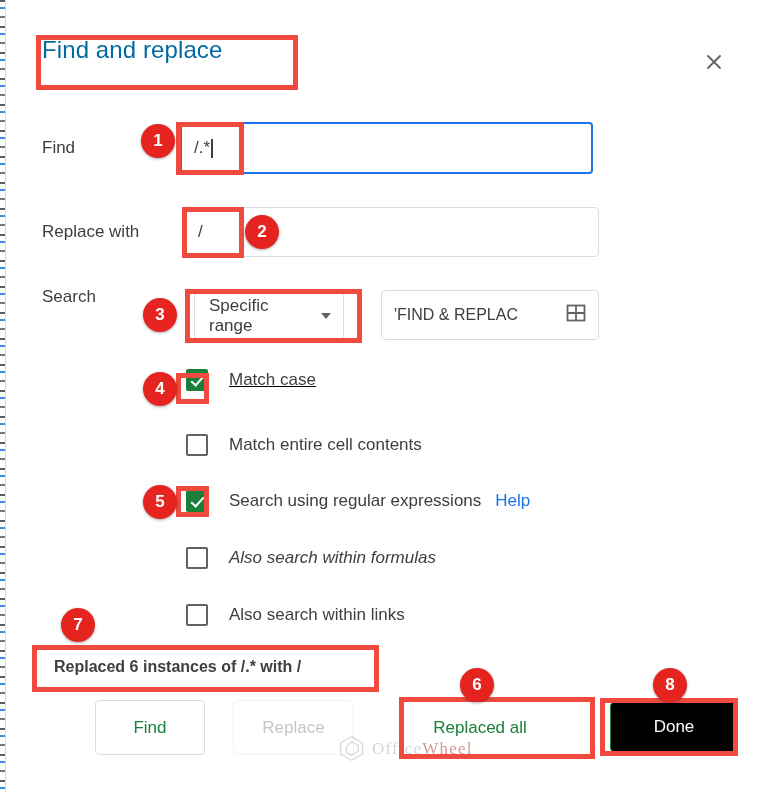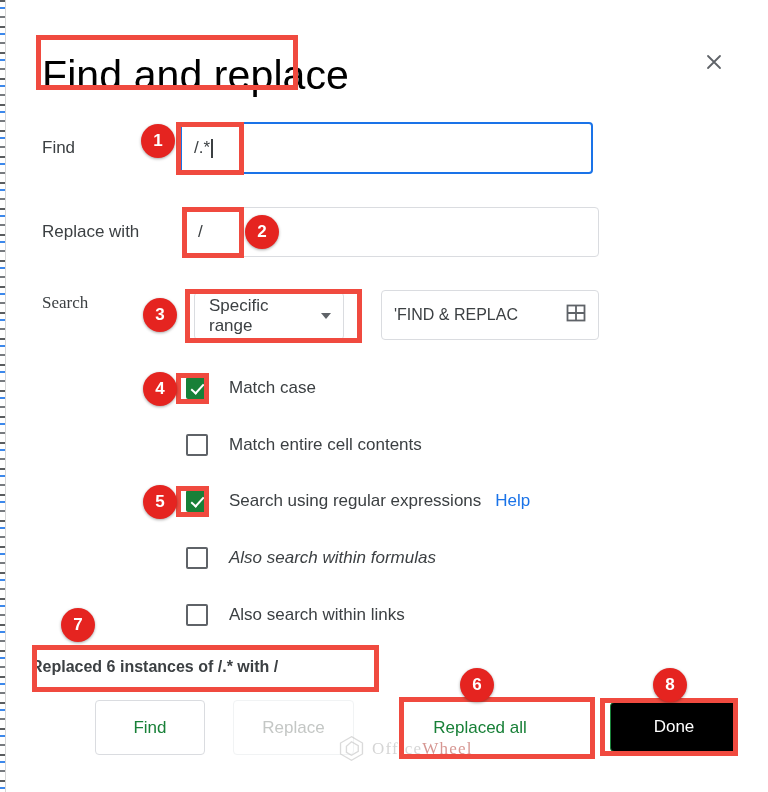--- a/index.html
+++ b/index.html
@@ -47,25 +47,24 @@
   .dialog {
     position: absolute;
     left: 6px; top: 0;
     width: 762px; height: 792px;
     background: #ffffff;
   }
   
   .title {
     position: absolute;
     left: 36px; top: 36px;
-    font-size: 41px;
-    color: #000000;
+    font-size: 24px;
+    color: #0369a1;
     letter-spacing: .1px;
     white-space: nowrap;
-    margin-top: 16px;
   }
   .close-btn {
     position: absolute;
     left: 690px; top: 44px;
     width: 36px; height: 36px;
     display: flex; align-items: center; justify-content: center;
     cursor: pointer;
   }
   .close-btn svg { display: block; }
 
@@ -282,39 +281,39 @@
     <div class="text-input focused" style="left:174px; top:122px; width:413px; height:52px;">
       <span>/.*</span>
         <span class="caret"></span>
     </div>
 
     <div class="row-label" style="left:36px; top:222px;">Replace with</div>
     <div class="text-input" style="left:179px; top:207px; width:414px; height:50px;">
       <span>/</span>
     </div>
 
-    <div class="row-label" style="left:36px; top:293px;font-family:Liberation Serif, serif;">Search</div>
+    <div class="row-label" style="left:36px; top:287px;">Search</div>
 
     <div class="select-box" style="left:188px; top:292px; width:150px; height:48px;">
       <span>Specific range</span>
       <span class="caret-down"></span>
     </div>
 
     <div class="range-box" style="left:375px; top:290px; width:218px; height:50px;">
       <span>'FIND &amp; REPLAC</span>
       <span class="grid-icon">
         <svg width="24" height="24" viewBox="0 0 24 24" aria-hidden="true">
           <rect x="3.5" y="4.5" width="17" height="15" fill="none" stroke="#5f6368" stroke-width="1.8"></rect>
           <line x1="12" y1="4.5" x2="12" y2="19.5" stroke="#5f6368" stroke-width="1.8"></line>
           <line x1="3.5" y1="12" x2="20.5" y2="12" stroke="#5f6368" stroke-width="1.8"></line>
         </svg>
       </span>
     </div>
 
-    <div class="cbrow" style="left:180px; top:377px;">
+    <div class="cbrow" style="left:180px; top:369px;text-decoration:underline;">
       <span class="cb checked"></span>
       <span class="cb-label">Match case</span>
     </div>
 
     <div class="cbrow" style="left:180px; top:434px;">
       <span class="cb"></span>
       <span class="cb-label">Match entire cell contents</span>
     </div>
 
     <div class="cbrow" style="left:180px; top:490px;">
@@ -326,21 +325,21 @@
     <div class="cbrow" style="left:180px; top:547px;font-style:italic;">
       <span class="cb"></span>
       <span class="cb-label">Also search within formulas</span>
     </div>
 
     <div class="cbrow" style="left:180px; top:604px;">
       <span class="cb"></span>
       <span class="cb-label">Also search within links</span>
     </div>
 
-    <div class="status-msg" style="left:25px; top:658px;text-align:right;">Replaced 6 instances of /.* with /</div>
+    <div class="status-msg" style="left:48px; top:658px;text-align:right;">Replaced 6 instances of /.* with /</div>
 
     <div class="btn btn-outline" style="left:89px; top:700px; width:110px; height:55px;">Find</div>
 
     <div class="btn btn-disabled" style="left:227px; top:700px; width:121px; height:55px;">Replace</div>
 
     <div class="btn btn-ghost" style="left:404px; top:700px; width:140px; height:55px;">Replaced all</div>
 
     <div class="btn btn-primary" style="left:604px; top:702px; width:128px; height:50px;">Done</div>
 
     <div class="watermark">

